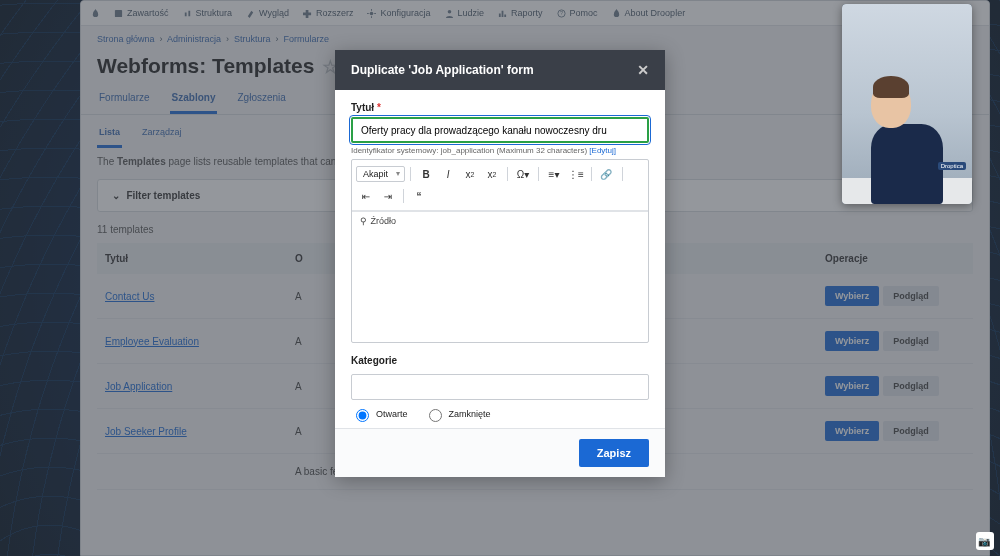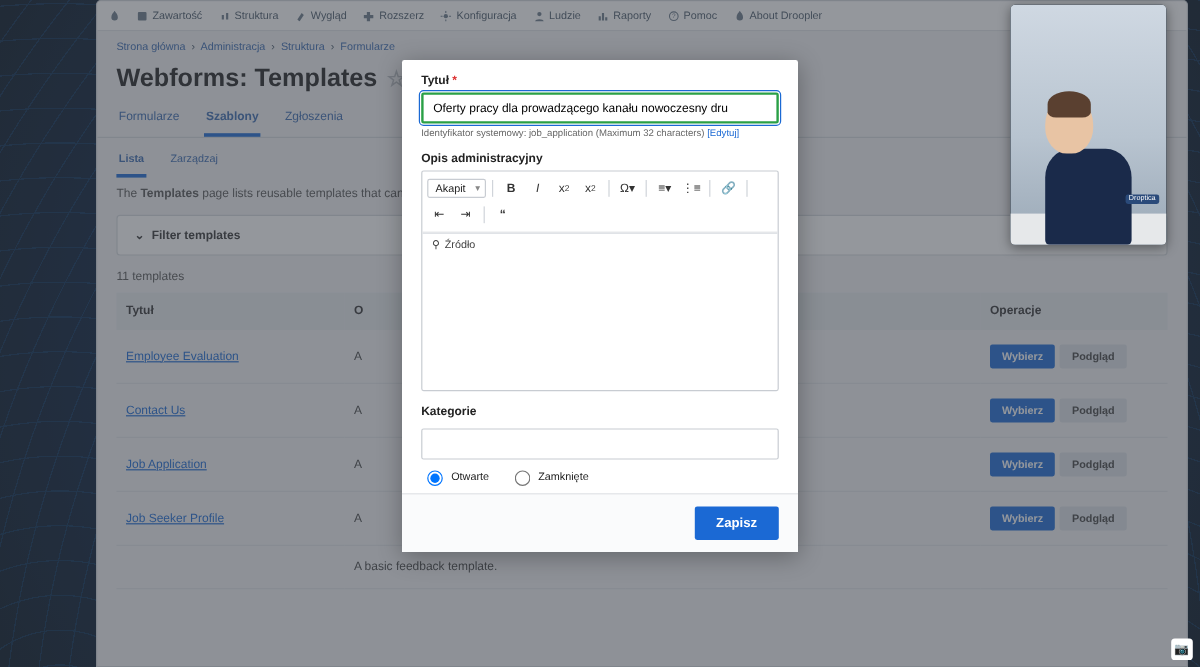--- a/index.html
+++ b/index.html
@@ -180,32 +180,32 @@
    <thead>
         <tr>
      <th>Tytuł</th>
      <th>O</th>
      <th style="width:280px"></th>
      <th style="width:140px">Operacje</th>
    </tr>
       </thead>
    <tbody id="tbody">
         <tr>
-          <td><a>Employee Evaluation</a></td>
+          <td><a>Contact Us</a></td>
           <td>A</td>
           <td></td>
           <td>
             <div class="op">
               <button class="btn-sm btn-primary">Wybierz</button>
               <button class="btn-sm btn-sec">Podgląd</button>
             </div>
           </td>
         </tr>
         <tr>
-          <td><a>Contact Us</a></td>
+          <td><a>Employee Evaluation</a></td>
           <td>A</td>
           <td></td>
           <td>
             <div class="op">
               <button class="btn-sm btn-primary">Wybierz</button>
               <button class="btn-sm btn-sec">Podgląd</button>
             </div>
           </td>
         </tr>
         <tr>
@@ -235,28 +235,31 @@
           <td>A basic feedback template.</td>
           <td></td>
           <td></td>
         </tr>
       </tbody>
  </table>
 </div>
 
 <div class="overlay">
  <div class="modal">
+   <div class="modal-head">
+     <span>Duplicate 'Job Application' form</span>
+     <span class="x">✕</span>
+   </div>
    <div class="modal-body">
      <label class="lbl"><span>Tytuł</span> <span class="req">*</span></label>
      <input class="tinput" value="Oferty pracy dla prowadzącego kanału nowoczesny dru" style="">
      <div class="hint">
        <span>Identyfikator systemowy: job_application (Maximum 32 characters) </span><a>[Edytuj]</a>
      </div>
 
-     <label class="lbl" style="margin-top:12px">Opis administracyjny</label>
      <div class="rte">
        <div class="rte-bar">
          <span class="rte-sel">Akapit</span>
          <div class="sep"></div>
          <span class="rte-btn">
               <b>B</b>
             </span>
          <span class="rte-btn">
               <i>I</i>
             </span>

